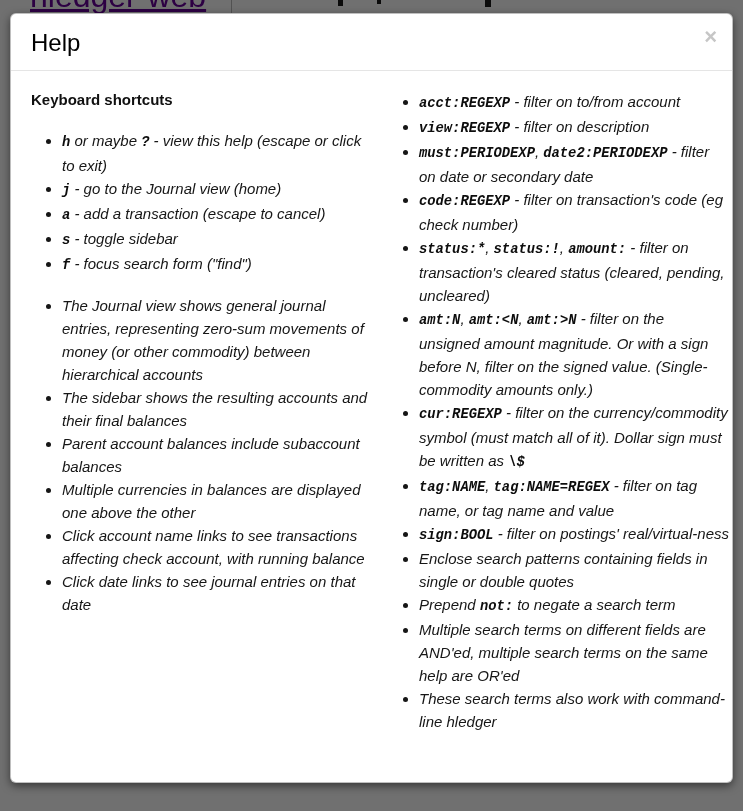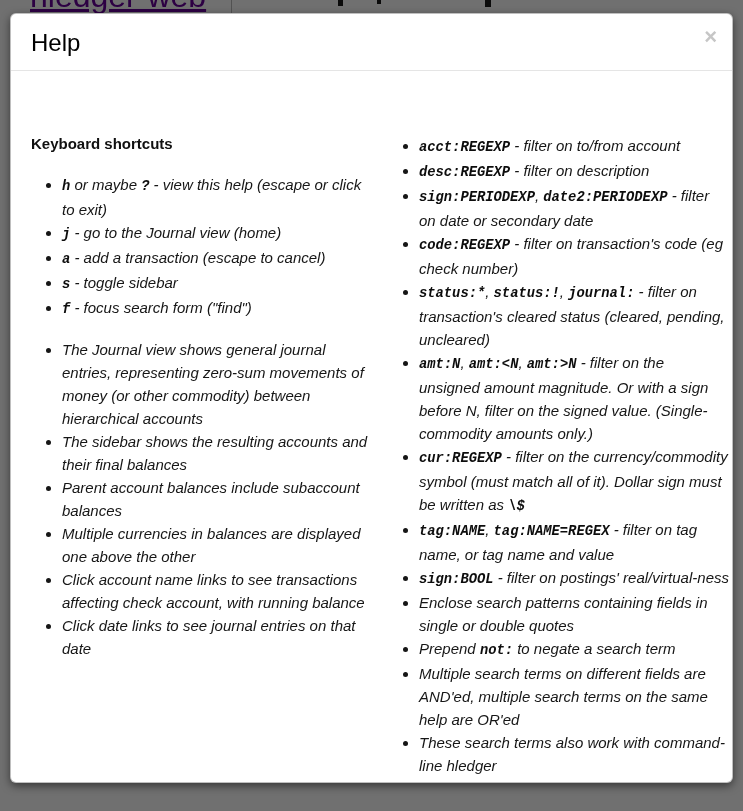--- a/index.html
+++ b/index.html
@@ -61,21 +61,21 @@
     background: none; border: none; padding: 0;
     font-size: 22px; font-weight: 700; line-height: 1;
     color: #c6c6c6; cursor: pointer;
     font-family: "Liberation Sans", sans-serif;
   }
   .modal-body {
     display: flex;
     gap: 16px;
     padding: 19px 20px;
   }
-  .help-col { width: 341px; min-width: 341px; margin-top: 44px; }
+  .help-col { width: 341px; min-width: 341px; }
   .section-heading {
     margin: 0 0 19px 0;
     font-size: 15px; font-weight: 700;
     line-height: 20px; color: #101010;
   }
   .help-list {
     margin: 0 0 17px 0;
     padding: 0 0 0 31px;
     font-size: 15px; line-height: 23px;
     color: #161616;
@@ -123,24 +123,24 @@
           <li>The sidebar shows the resulting accounts and their final balances</li>
           <li>Parent account balances include subaccount balances</li>
           <li>Multiple currencies in balances are displayed one above the other</li>
           <li>Click account name links to see transactions affecting check account, with running balance</li>
           <li>Click date links to see journal entries on that date</li>
         </ul>
       </div>
       <div class="help-col">
         <ul class="help-list">
           <li><code class="code-term">acct:REGEXP</code> - filter on to/from account</li>
-          <li><code class="code-term">desc:REGEXP</code> - filter on description</li>
-          <li><code class="code-term">sign:PERIODEXP</code>, <code class="code-term">date2:PERIODEXP</code> - filter on date or secondary date</li>
+          <li><code class="code-term">view:REGEXP</code> - filter on description</li>
+          <li><code class="code-term">must:PERIODEXP</code>, <code class="code-term">date2:PERIODEXP</code> - filter on date or secondary date</li>
           <li><code class="code-term">code:REGEXP</code> - filter on transaction's code (eg check number)</li>
-          <li><code class="code-term">status:*</code>, <code class="code-term">status:!</code>, <code class="code-term">journal:</code> - filter on transaction's cleared status (cleared, pending, uncleared)</li>
+          <li><code class="code-term">status:*</code>, <code class="code-term">status:!</code>, <code class="code-term">amount:</code> - filter on transaction's cleared status (cleared, pending, uncleared)</li>
           <li><code class="code-term">amt:N</code>, <code class="code-term">amt:&lt;N</code>, <code class="code-term">amt:&gt;N</code> - filter on the unsigned amount magnitude. Or with a sign before N, filter on the signed value. (Single-commodity amounts only.)</li>
           <li><code class="code-term">cur:REGEXP</code> - filter on the currency/commodity symbol (must match all of it). Dollar sign must be written as <code class="code-term">\$</code></li>
           <li><code class="code-term">tag:NAME</code>, <code class="code-term">tag:NAME=REGEX</code> - filter on tag name, or tag name and value</li>
           <li><code class="code-term">sign:BOOL</code> - filter on postings' real/virtual-ness</li>
           <li>Enclose search patterns containing fields in single or double quotes</li>
           <li>Prepend <code class="code-term">not:</code> to negate a search term</li>
           <li>Multiple search terms on different fields are AND'ed, multiple search terms on the same help are OR'ed</li>
           <li>These search terms also work with command-line hledger</li>
         </ul>
       </div>

